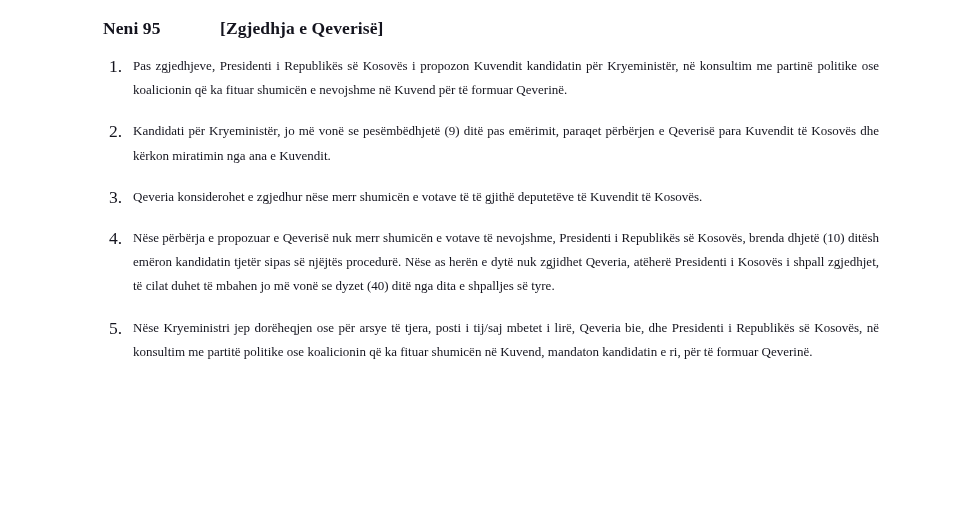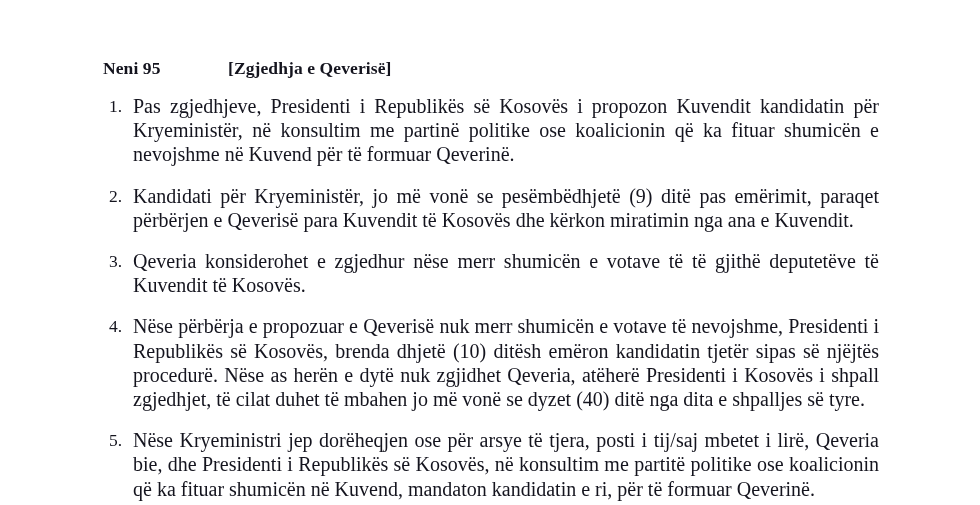--- a/index.html
+++ b/index.html
@@ -38,25 +38,23 @@
     font-weight: bold;
     font-size: 17.5px;
     line-height: 24px;
     margin: 0 0 14px 0;
     letter-spacing: 0.1px;
   }
   .article-number {
     width: 117px;
     flex: 0 0 117px;
     white-space: nowrap;
-    margin-top: 40px;
   }
   .article-title {
     white-space: nowrap;
-    margin-left: 8px;
   }
 
   
   .clause-list {
     list-style: none;
     margin: 0;
     padding: 0;
   }
   .clause {
     position: relative;
@@ -70,21 +68,21 @@
     position: absolute;
     left: 6px;
     top: 0;
     width: 22px;
     font-size: 17.5px;
     line-height: 24.2px;
     text-align: left;
   }
   .clause-text {
     display: block;
-    font-size: 20px;
+    font-size: 13px;
     line-height: 24.2px;
     text-align: justify;
     text-justify: inter-word;
     hyphens: none;
   }
   
 </style>
 </head>
 <body>
 

